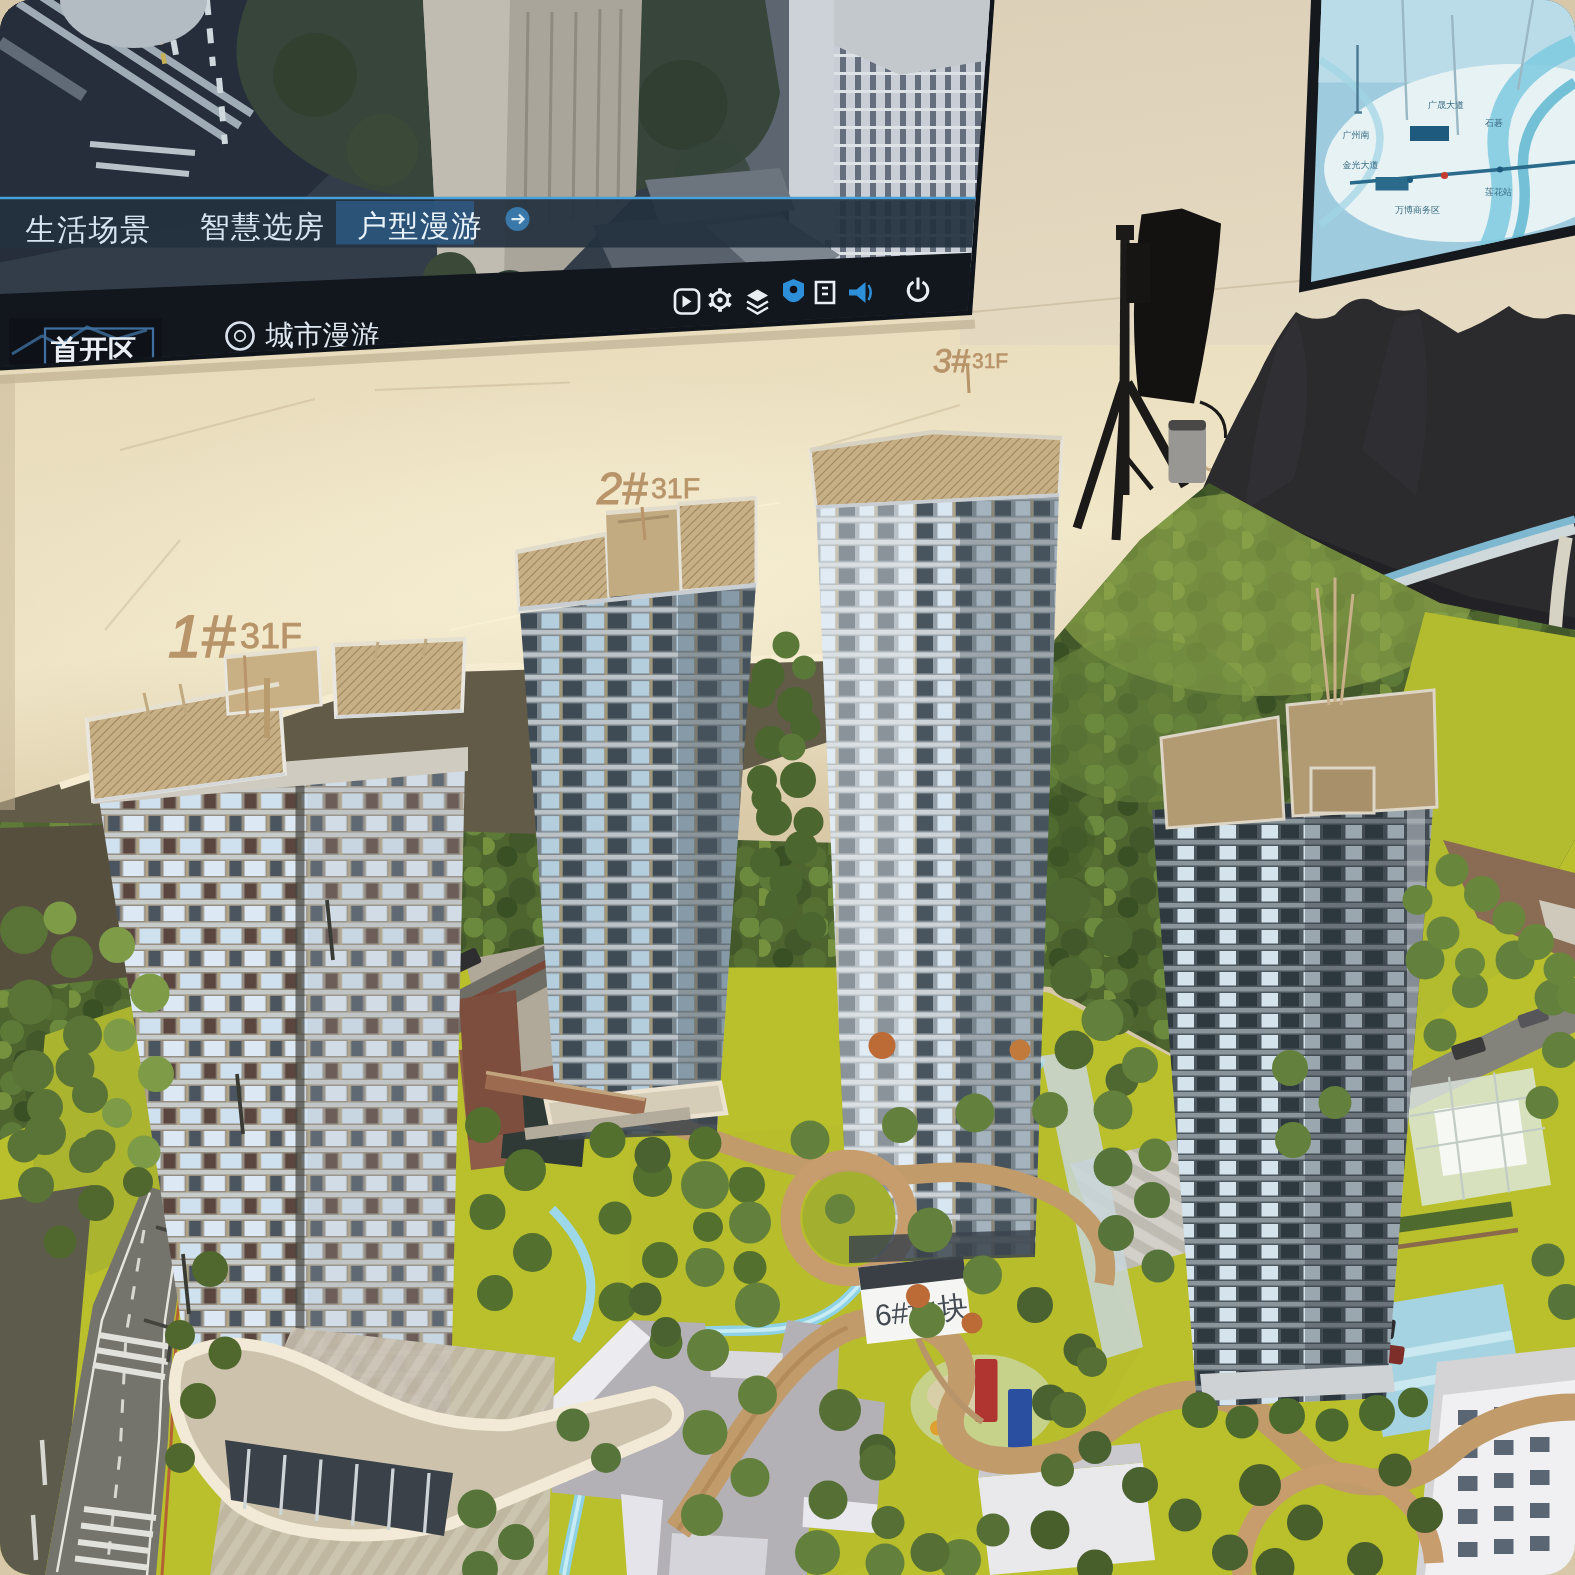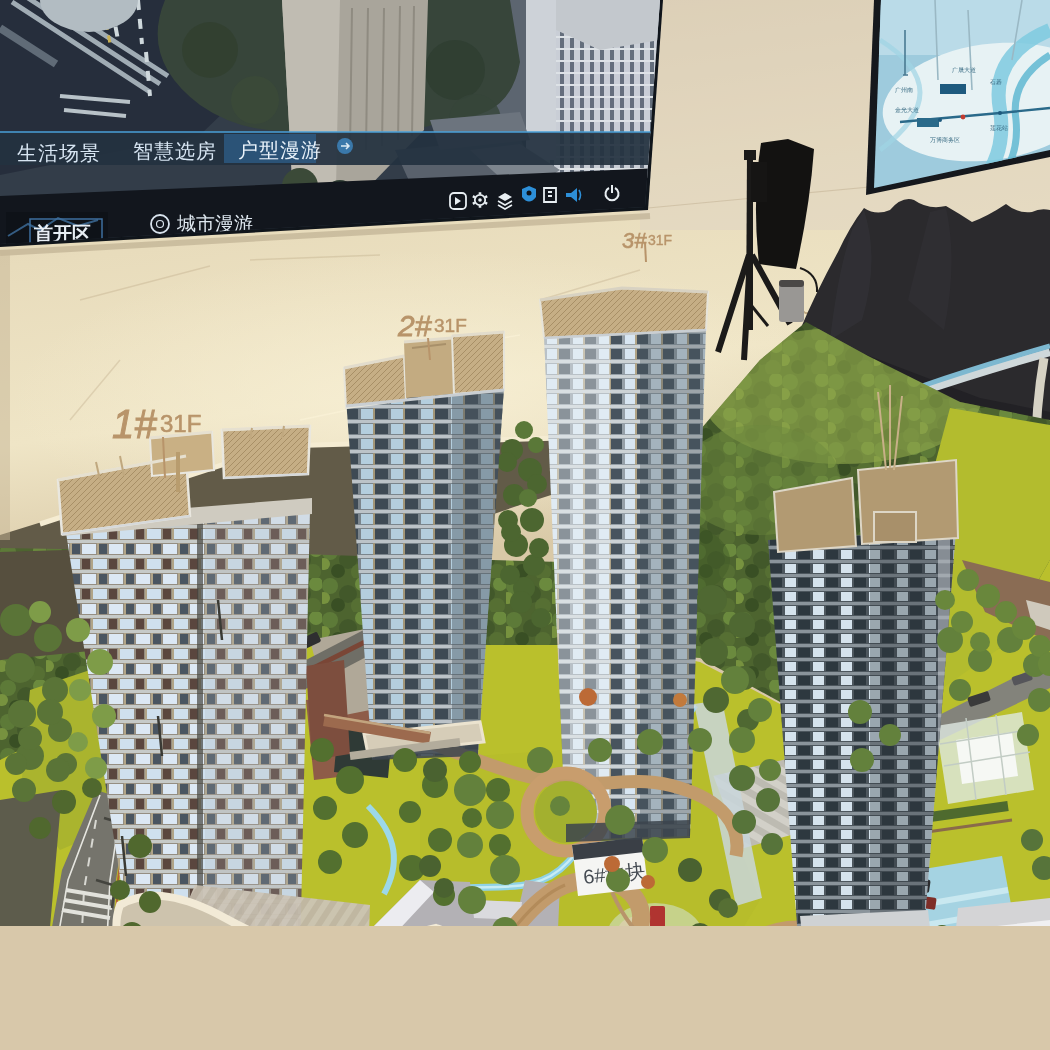--- a/index.html
+++ b/index.html
@@ -1,16 +1,16 @@
 <!DOCTYPE html>
 <html><head>
 <meta charset="utf-8">
 <style>
 html,body{margin:0;padding:0;background:#d8c8aa;}
-#scene{width:1050px;height:926px;position:relative;overflow:hidden;font-family:"Liberation Sans",sans-serif;}
+#scene{width:1050px;height:1050px;position:relative;overflow:hidden;font-family:"Liberation Sans",sans-serif;border-radius:21px;}
 </style>
 </head>
 <body>
 <div id="scene">
 <svg width="1050" height="1050" viewBox="0 0 1050 1050">
 <defs>
   <linearGradient id="wallg" x1="0" y1="0" x2="0.25" y2="1">
     <stop offset="0" stop-color="#d5c6a8"></stop>
     <stop offset="0.45" stop-color="#e8dcbc"></stop>
     <stop offset="0.75" stop-color="#efe5c6"></stop>

